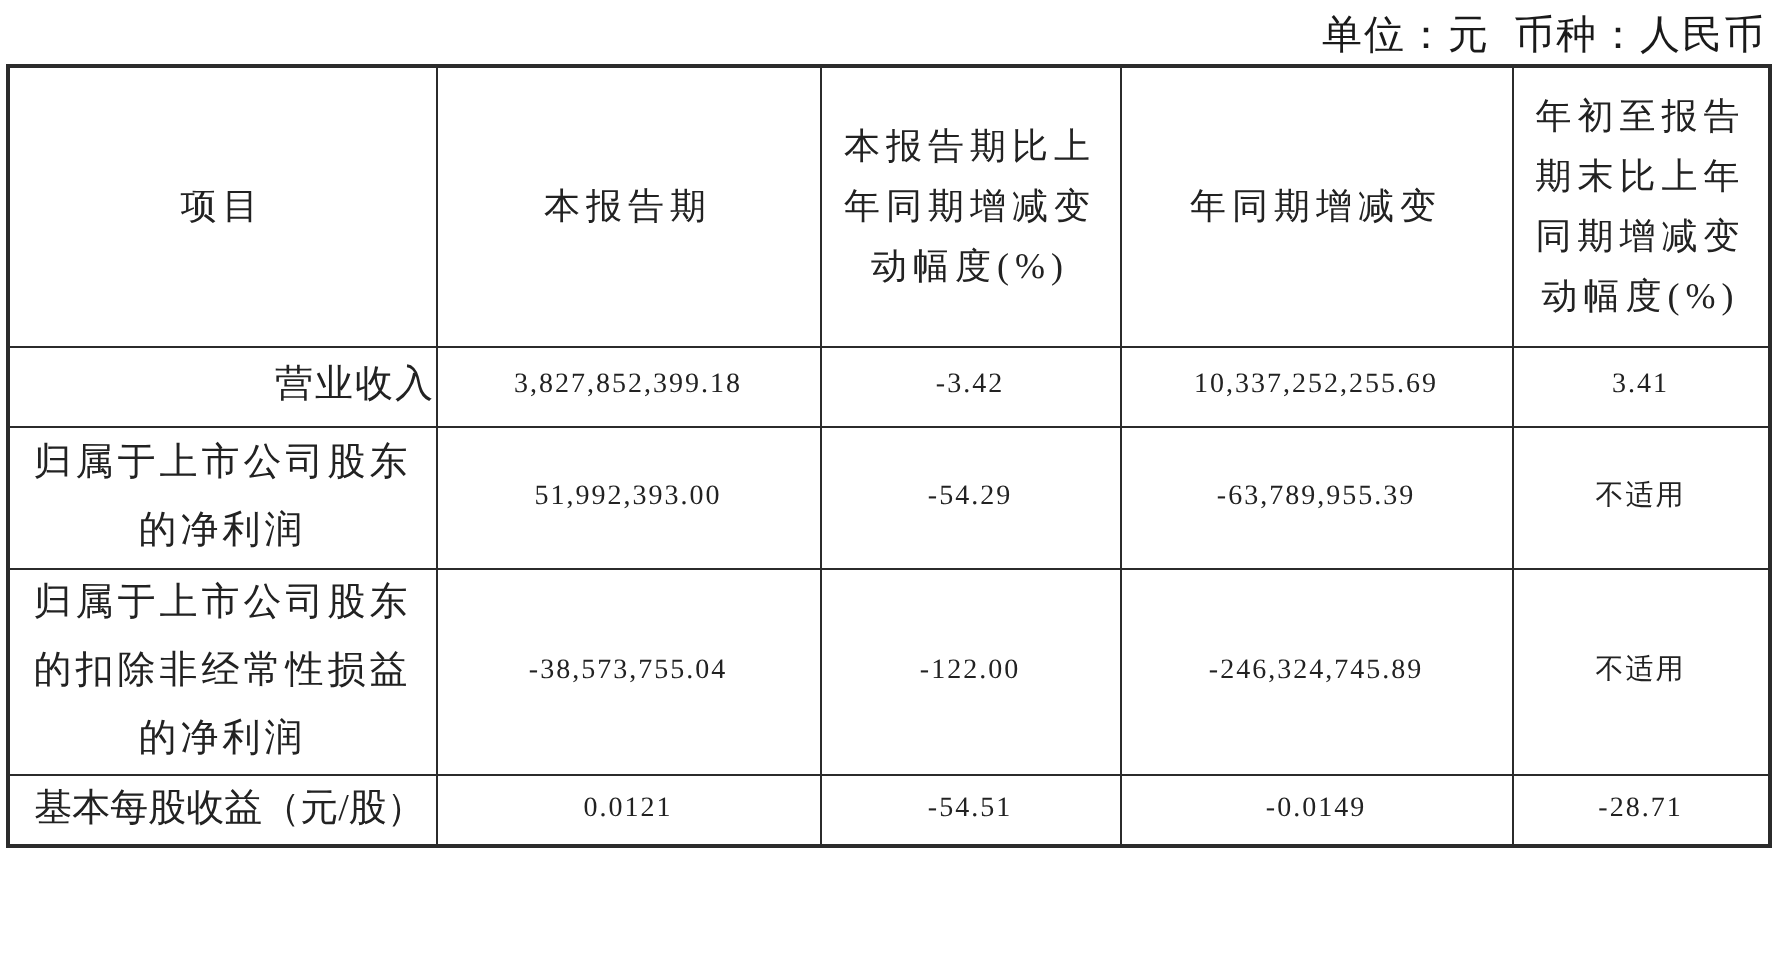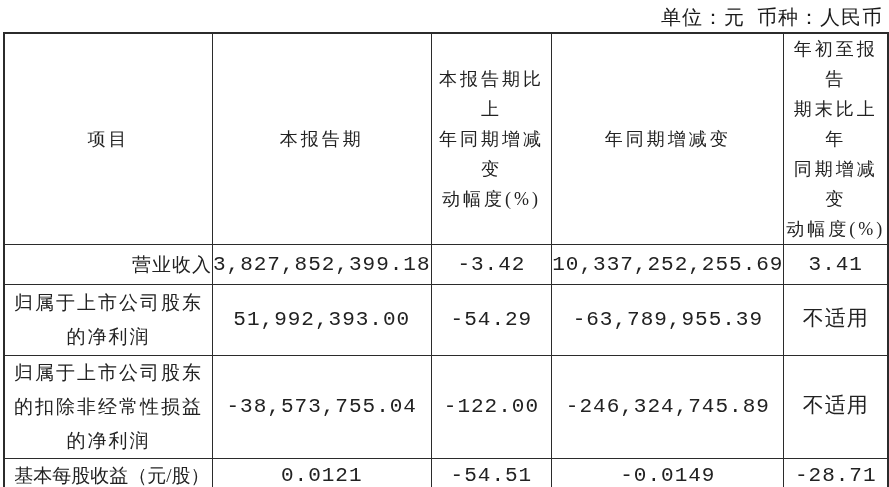--- a/index.html
+++ b/index.html
@@ -41,22 +41,22 @@
     font-size:18px;letter-spacing:3px;line-height:30px;
     text-align:center;white-space:pre-line;
   }
   td.item{
     font-size:19px;letter-spacing:2px;line-height:34px;
     text-align:center;padding:0 6px 0 9px;white-space:pre-line;
   }
   td.item.center{text-align:right;letter-spacing:1px;padding:0;}
   td.item.oneline{white-space:nowrap;letter-spacing:0;padding-left:7px;}
   td.num{
-    font-size:21px;letter-spacing:1px;line-height:30px;
-    text-align:center;white-space:nowrap;font-family:Liberation Mono, monospace;
+    font-size:14px;letter-spacing:1px;line-height:30px;
+    text-align:center;white-space:nowrap;
   }
 </style>
 </head>
 <body>
 
 <div class="page">
 
   <div class="unit-line">单位：元  币种：人民币</div>
 
   <table class="fin">

